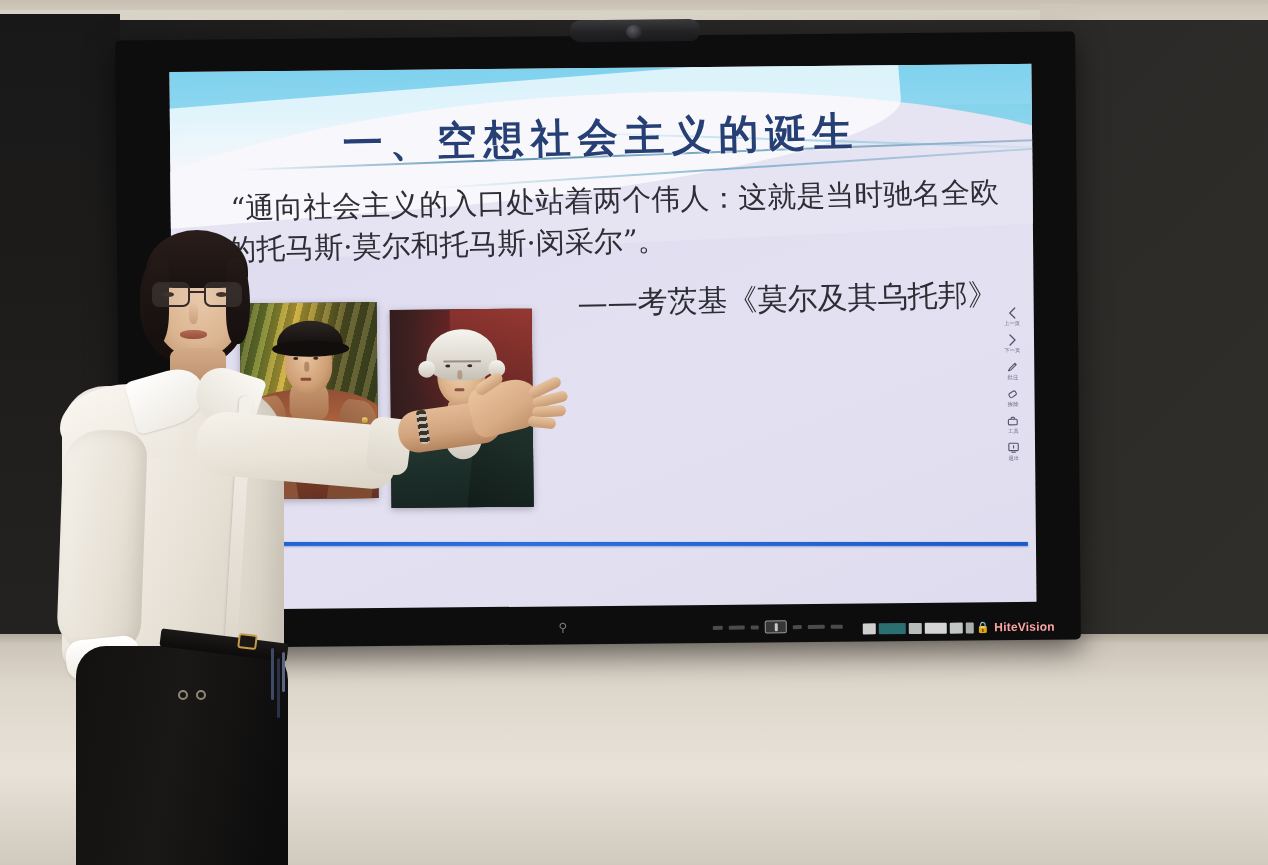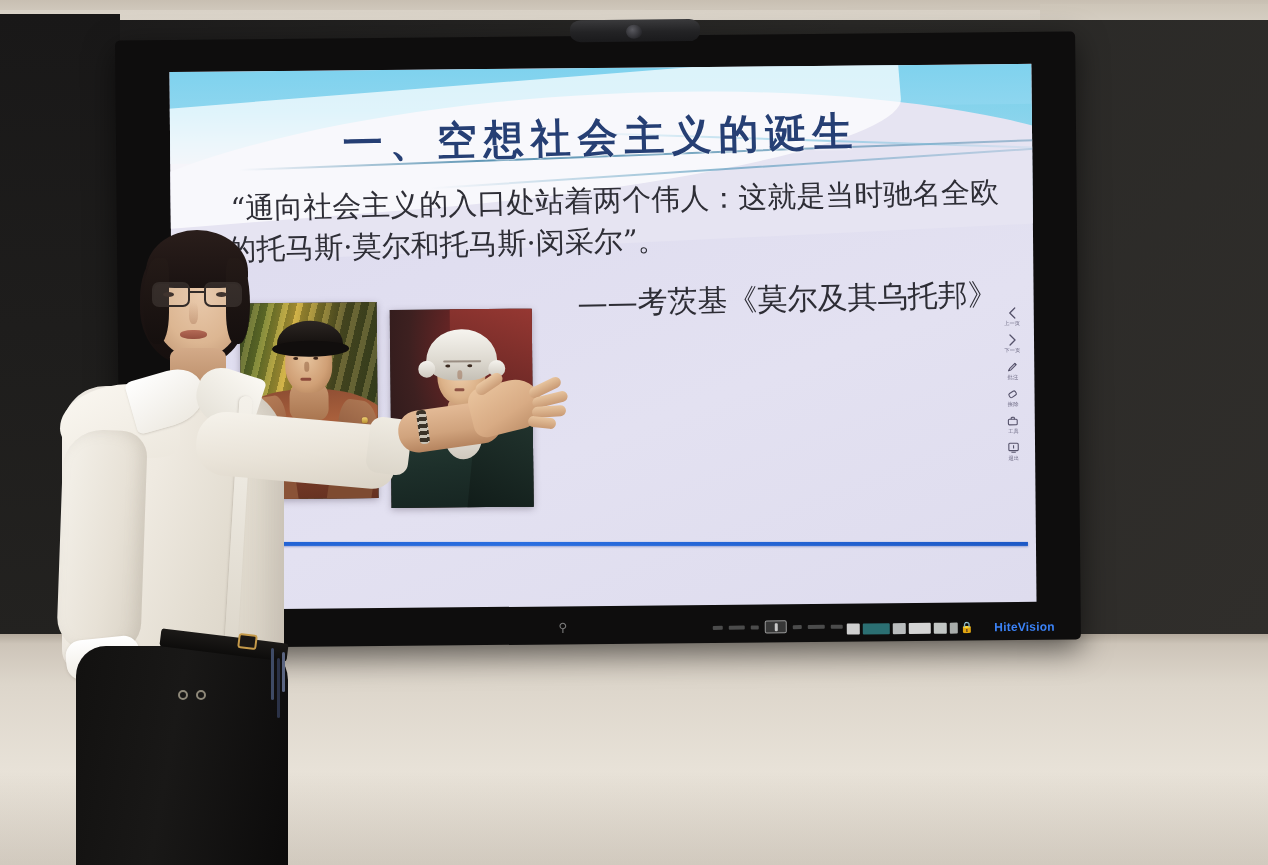--- a/index.html
+++ b/index.html
@@ -94,22 +94,22 @@
     display:flex; align-items:center; gap:3px;
   }
   .cert{ width:13px; height:11px; border-radius:1px; }
   .cert.c1{ background:#cfcfcf; }
   .cert.c2{ width:27px; background:#2b6f72; }
   .cert.c3{ background:#b9bcbd; }
   .cert.c4{ width:22px; background:#d5d5d5; }
   .cert.c5{ background:#c2c6c4; }
   .cert.c6{ width:8px; background:#a9adab; }
   .brand-mark{
-    color:#3b82f6; font-size:12px; font-weight:bold; letter-spacing:.2px;
-    margin-left:16px; white-space:nowrap;
+    color:#fca5a5; font-size:12px; font-weight:bold; letter-spacing:.2px;
+    margin-left:0; white-space:nowrap;
   }
   .brand-lock{
     color:#e9e9e9; font-size:11px; margin-right:1px;
   }
 
   
   #slide{
     position:absolute; inset:0; overflow:hidden;
     background:linear-gradient(160deg,#dcd9ec 0%,#e0def0 35%,#e3e1f1 62%,#dedcee 100%);
   }

